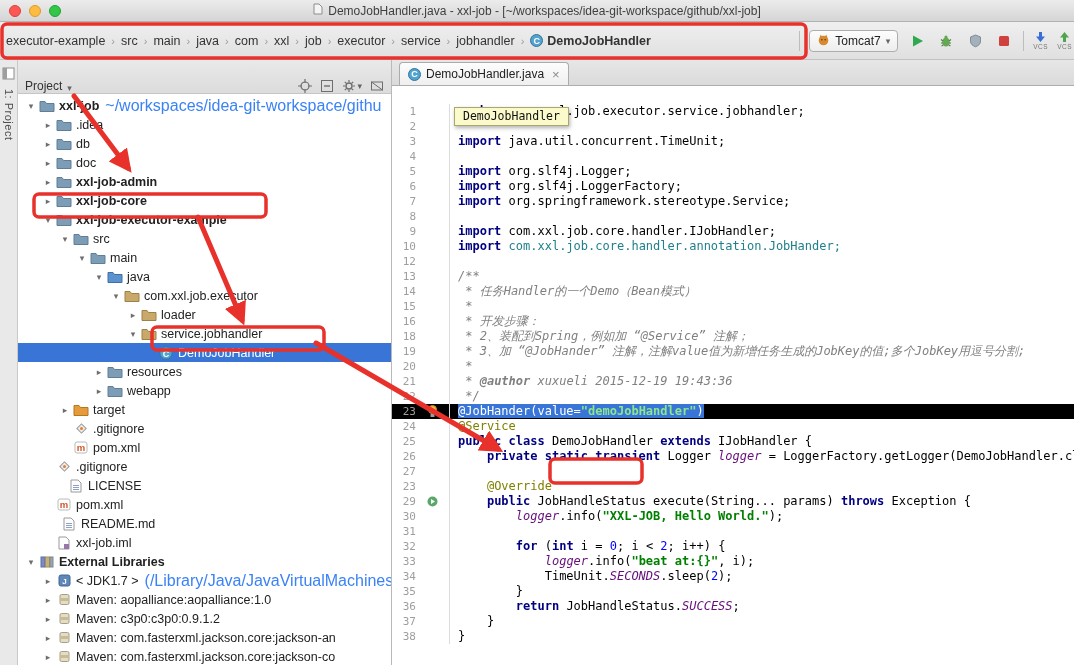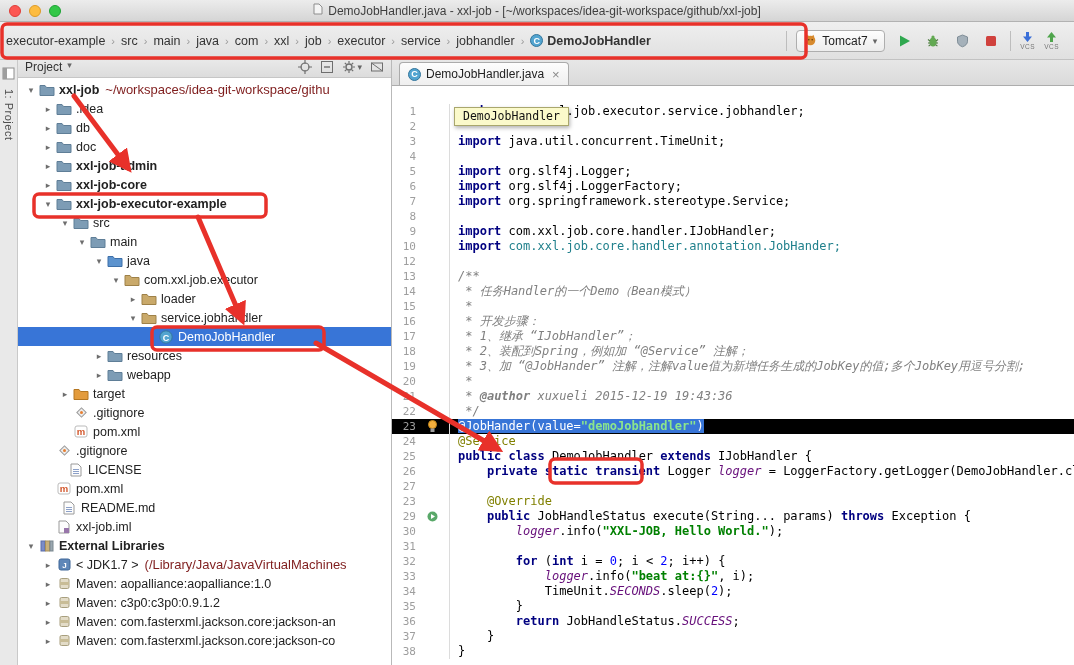--- a/index.html
+++ b/index.html
@@ -22,49 +22,49 @@
   .navbar{position:absolute;top:22px;left:0;right:0;height:38px;
           background:linear-gradient(#efefef,#e0e0e0);border-bottom:1px solid #c2c2c2;
           display:flex;align-items:center;z-index:2}
   .crumbs{display:flex;align-items:center;padding-left:5px;font-size:12.5px;color:#333;
           white-space:nowrap;overflow:hidden;max-width:790px}
   .crumb{display:flex;align-items:center;gap:4px;cursor:pointer;padding:1px 1px}
   .crumb.last{font-weight:bold}
   .sep{color:#9b9b9b;margin:0 5px;font-size:11px}
   .mini-class{width:13px;height:13px;border-radius:50%;background:#52a4d0;border:1px solid #33759b;
               color:#fff;font-size:9px;font-weight:bold;display:inline-flex;align-items:center;justify-content:center}
-  .run-tools{margin-left:auto;display:flex;align-items:center;gap:9px;padding-right:15px}
+  .run-tools{margin-left:auto;display:flex;align-items:center;gap:9px;padding-right:2px}
   .sep-v{width:1px;height:20px;background:#bdbdbd}
   .runcfg{display:flex;align-items:center;gap:5px;border:1px solid #aeaeae;border-radius:4px;
           background:linear-gradient(#fdfdfd,#ededed);padding:2px 7px;font-size:12px;color:#222;cursor:pointer}
   .caret{font-size:9px;color:#666}
   .tbtn{width:20px;height:20px;display:inline-flex;align-items:center;justify-content:center;cursor:pointer}
   .vcsbtn{display:inline-flex;flex-direction:column;align-items:center;cursor:pointer;line-height:1}
   .vcsbtn .lbl{font-size:6.5px;color:#777;margin-top:1px;letter-spacing:.5px}
 
   
   .toolstrip{position:absolute;top:60px;left:0;width:18px;bottom:0;background:#e9e9e9;
              border-right:1px solid #c9c9c9;display:flex;flex-direction:column;align-items:center;padding-top:6px}
   .vtab{writing-mode:vertical-rl;font-size:11px;color:#4d4d4d;cursor:pointer;margin-top:5px;letter-spacing:.5px}
 
   
   .project{position:absolute;top:60px;left:18px;width:374px;bottom:0;background:#fff;
            border-right:1px solid #b9b9b9;overflow:hidden}
-  .phead{height:18px;background:linear-gradient(#e9e9e9,#dcdcdc);border-bottom:1px solid #c6c6c6;
-         display:flex;align-items:flex-start;padding:0 7px;font-size:12px;color:#333}
+  .phead{height:34px;background:linear-gradient(#e9e9e9,#dcdcdc);border-bottom:1px solid #c6c6c6;
+         display:flex;align-items:flex-end;padding:0 7px;font-size:12px;color:#333}
   .phead .hicons{margin-left:auto;display:flex;align-items:center;gap:8px}
   .hico{display:inline-flex;align-items:center;cursor:pointer;color:#666}
   .ptree{font-size:12.5px;color:#222;padding-top:2px}
   .trow{height:19px;display:flex;align-items:center;white-space:nowrap;cursor:pointer;overflow:hidden}
   .trow.tsel{background:#3875d7;color:#fff}
   .chev{width:14px;flex:none;font-size:9px;color:#6e6e6e;text-align:center}
   .tsel .chev{color:#fff}
   .ticon{width:18px;flex:none;display:inline-flex;align-items:center;justify-content:center;margin-right:3px}
   .bold{font-weight:bold}
-  .textra{color:#7f1d1d;margin-left:6px;font-size:13px}
+  .textra{color:#3b82f6;margin-left:6px;font-size:16px}
 
   
   .editor{position:absolute;top:60px;left:392px;right:0;bottom:0;background:#fff;overflow:hidden}
   .tabbar{height:26px;background:linear-gradient(#e7e7e7,#dadada);border-bottom:1px solid #adadad;
           display:flex;align-items:flex-end;padding-left:7px}
   .etab{height:23px;background:linear-gradient(#fdfdfd,#efefef);border:1px solid #ababab;border-bottom:none;
         border-radius:4px 4px 0 0;display:flex;align-items:center;gap:5px;padding:0 8px;font-size:12px;color:#222;cursor:pointer}
   .tab-close{color:#8a8a8a;font-size:13px;margin-left:3px;cursor:pointer}
   .code-area{position:absolute;top:26px;left:0;right:0;bottom:0;overflow:hidden;
              font-family:"DejaVu Sans Mono","Liberation Mono",monospace;font-size:12px;line-height:15px;padding-top:18px}
@@ -566,21 +566,20 @@
           <div class="cline"><span class="ln">6</span><span class="gslot"></span><span class="ctext"><span class="tk-k">import</span><span class="tk-p"> org.slf4j.LoggerFactory;</span></span></div>
           <div class="cline"><span class="ln">7</span><span class="gslot"></span><span class="ctext"><span class="tk-k">import</span><span class="tk-p"> org.springframework.stereotype.Service;</span></span></div>
           <div class="cline"><span class="ln">8</span><span class="gslot"></span><span class="ctext"></span></div>
           <div class="cline"><span class="ln">9</span><span class="gslot"></span><span class="ctext"><span class="tk-k">import</span><span class="tk-p"> com.xxl.job.core.handler.IJobHandler;</span></span></div>
           <div class="cline"><span class="ln">10</span><span class="gslot"></span><span class="ctext"><span class="tk-k">import</span><span class="tk-t"> com.xxl.job.core.handler.annotation.JobHander;</span></span></div>
           <div class="cline"><span class="ln">12</span><span class="gslot"></span><span class="ctext"></span></div>
           <div class="cline"><span class="ln">13</span><span class="gslot"></span><span class="ctext"><span class="tk-c">/**</span></span></div>
           <div class="cline"><span class="ln">14</span><span class="gslot"></span><span class="ctext"><span class="tk-c"> * 任务Handler的一个Demo（Bean模式）</span></span></div>
           <div class="cline"><span class="ln">15</span><span class="gslot"></span><span class="ctext"><span class="tk-c"> *</span></span></div>
           <div class="cline"><span class="ln">16</span><span class="gslot"></span><span class="ctext"><span class="tk-c"> * 开发步骤：</span></span></div>
-          <div class="cline"><span class="ln">17</span><span class="gslot"></span><span class="ctext"><span class="tk-c"> * 1、继承 “IJobHandler”；</span></span></div>
           <div class="cline"><span class="ln">18</span><span class="gslot"></span><span class="ctext"><span class="tk-c"> * 2、装配到Spring，例如加 “@Service” 注解；</span></span></div>
           <div class="cline"><span class="ln">19</span><span class="gslot"></span><span class="ctext"><span class="tk-c"> * 3、加 “@JobHander” 注解，注解value值为新增任务生成的JobKey的值;多个JobKey用逗号分割;</span></span></div>
           <div class="cline"><span class="ln">20</span><span class="gslot"></span><span class="ctext"><span class="tk-c"> *</span></span></div>
           <div class="cline"><span class="ln">21</span><span class="gslot"></span><span class="ctext"><span class="tk-c"> * </span><span class="tk-d">@author</span><span class="tk-c"> xuxueli 2015-12-19 19:43:36</span></span></div>
           <div class="cline"><span class="ln">22</span><span class="gslot"></span><span class="ctext"><span class="tk-c"> */</span></span></div>
           <div class="cline cur"><span class="ln">23</span><span class="gslot"><svg width="11" height="13">
                 <circle cx="5.5" cy="4.5" r="4" fill="#f4af3d" stroke="#c98a1b"></circle>
                 <rect x="3.5" y="8.5" width="4" height="3.5" fill="#9e9e9e"></rect>
               </svg></span><span class="ctext"><span class="tk-S">@JobHander(value=</span><span class="tk-G">"demoJobHandler"</span><span class="tk-S">)</span></span></div>
           <div class="cline"><span class="ln">24</span><span class="gslot"></span><span class="ctext"><span class="tk-a">@Service</span></span></div>

